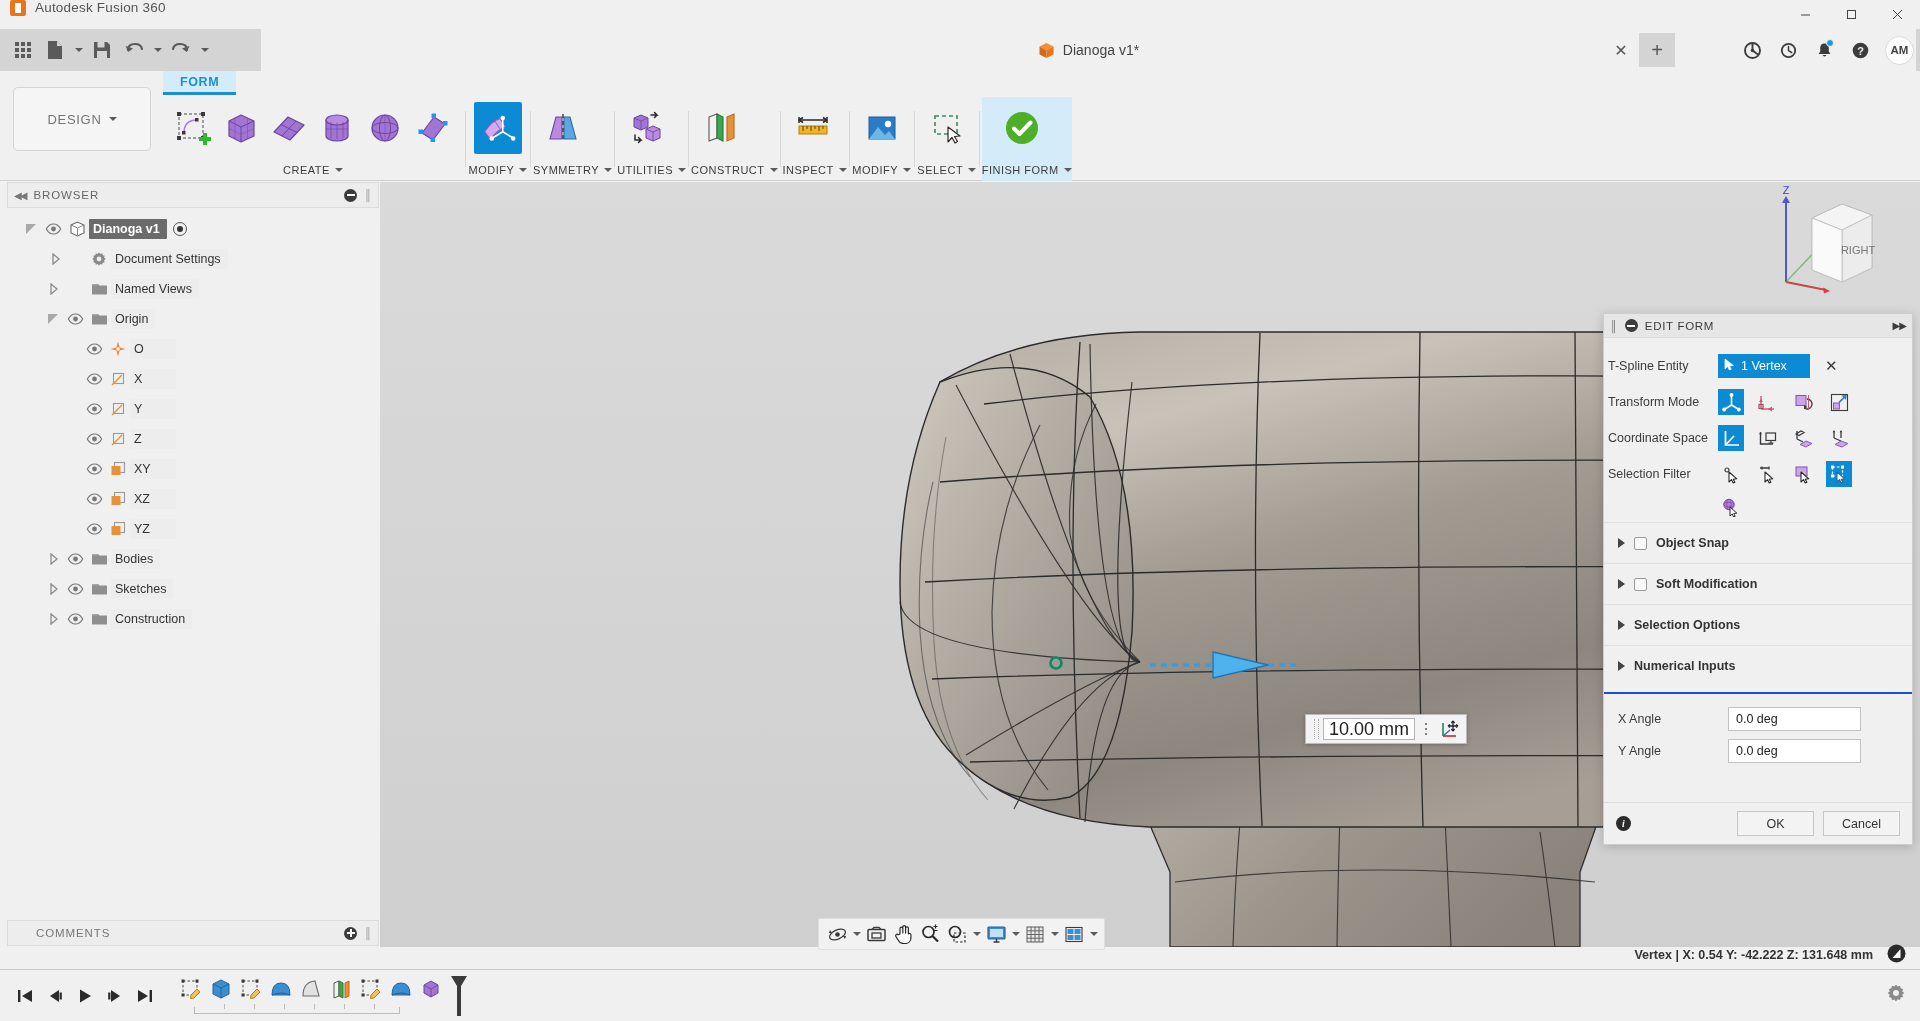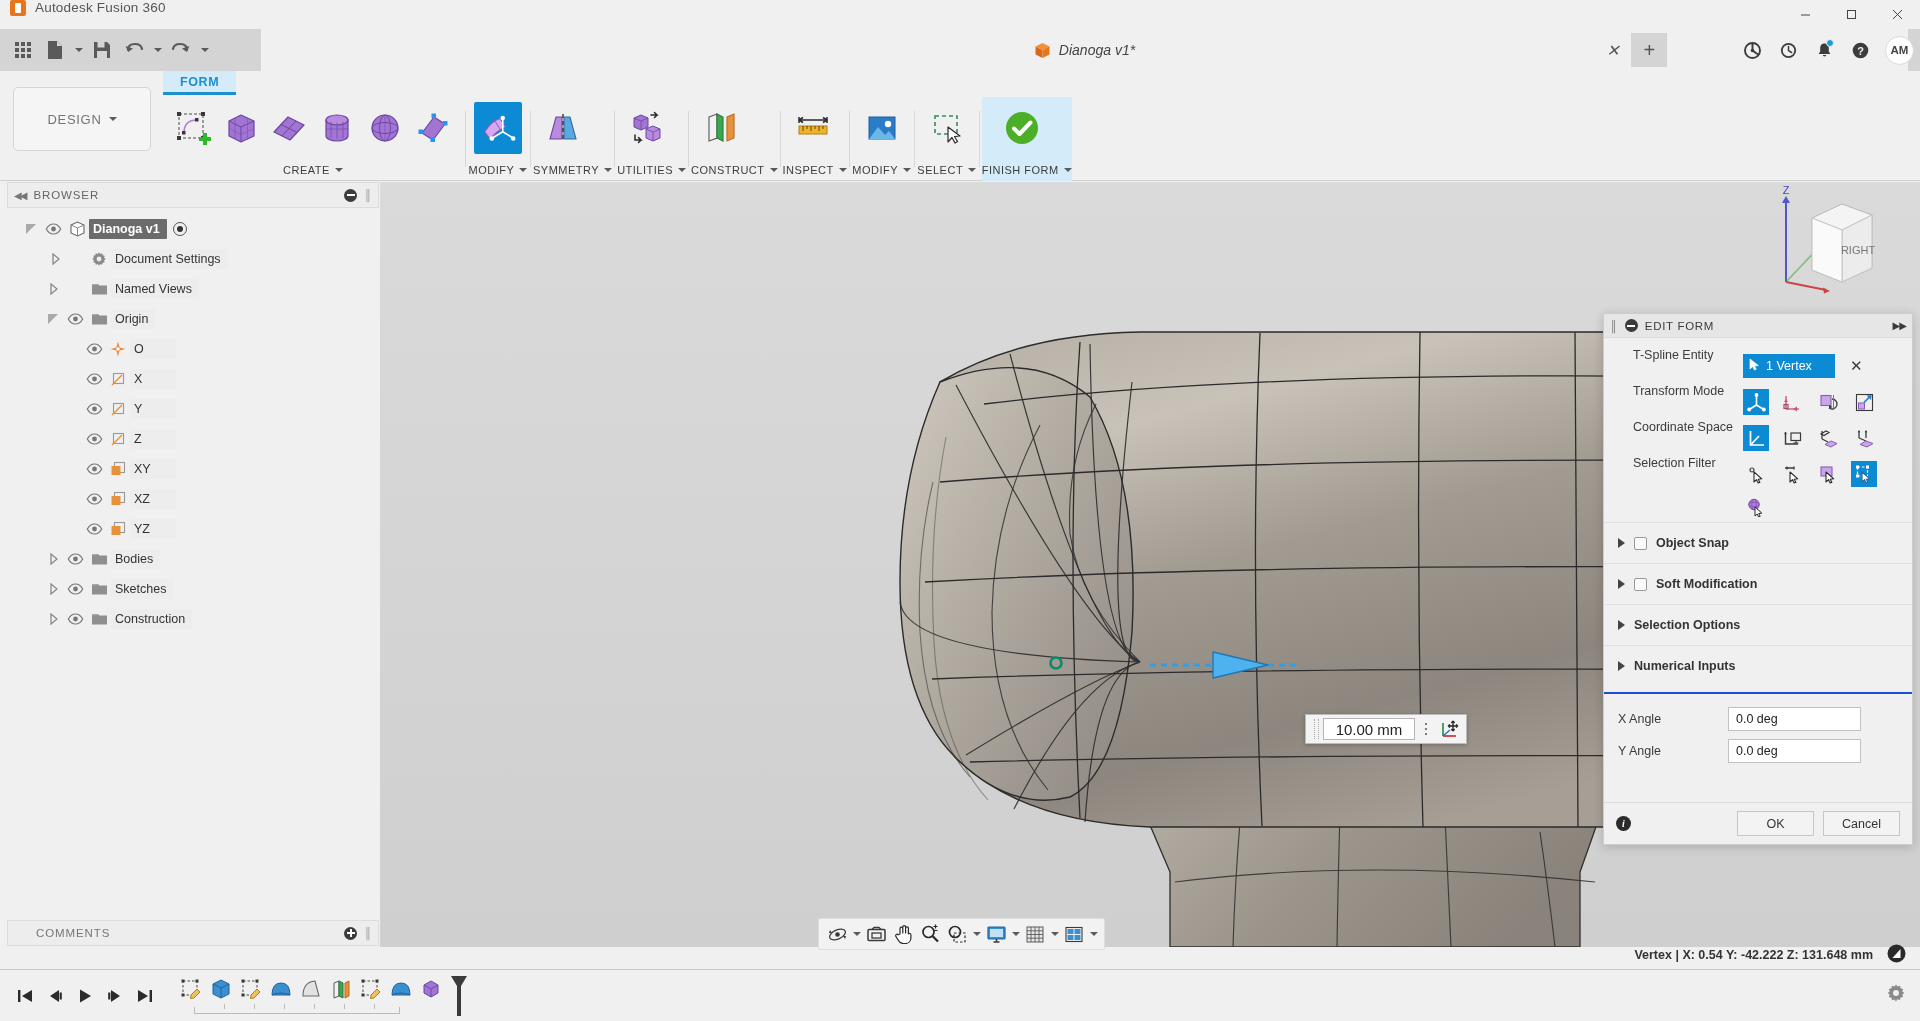--- a/index.html
+++ b/index.html
@@ -38,21 +38,21 @@
     background: #d4d4d4;
   }
   .qat-left { position: absolute; left: 0; top: 0; height: 42px; display: flex; align-items: center; padding-left: 8px; gap: 2px; }
   .qat-btn {
     width: 30px; height: 30px; display: flex; align-items: center; justify-content: center;
     color: #5a5a5a;
   }
   .qat-caret { width: 13px; height: 30px; display: flex; align-items: center; justify-content: center; }
   .caret-dn { width: 0; height: 0; border-left: 4px solid transparent; border-right: 4px solid transparent; border-top: 4px solid #5a5a5a; }
 
-  .doctabs { position: absolute; left: 261px; top: 0; right: 12px; height: 42px; background: #5eead4; font-style: italic; }
+  .doctabs { position: absolute; left: 261px; top: 0; right: 4px; height: 42px; background: #5eead4; }
   .doctab {
     position: absolute; left: 0; top: 0; height: 42px; width: 100%;
     display: flex; align-items: center; justify-content: center;
     background: #f0f0f0;
   }
   .doctab-inner { display: flex; align-items: center; gap: 9px; }
   .doctab-cube { width: 16px; height: 16px; position: relative; }
   .doctab-label { font-size: 14px; color: #444; }
   .tabclose {
     position: absolute; right: 277px; top: 0; width: 36px; height: 42px;
@@ -159,21 +159,21 @@
   
   .measure {
     position: absolute; left: 925px; top: 532px;
     height: 30px; background: #f3f3f3; border: 1px solid #bbb;
     display: flex; align-items: center; padding: 0 3px 0 8px; gap: 4px;
     box-shadow: 0 1px 4px rgba(0,0,0,.25);
   }
   .measure-grip { width: 5px; height: 20px; border-left: 1px dotted #aaa; border-right: 1px dotted #aaa; }
   .measure-field {
     width: 92px; height: 22px; background: #fff; border: 1px solid #b5b5b5;
-    font-size: 15px; color: #222; display: flex; align-items: center; justify-content: center;
+    font-size: 18px; color: #222; display: flex; align-items: center; justify-content: center;
   }
   .measure-dots { width: 14px; display: flex; flex-direction: column; align-items: center; gap: 2.5px; }
   .measure-dots i { width: 2.5px; height: 2.5px; background: #555; border-radius: 50%; display: block; }
   .measure-axis { width: 26px; height: 24px; display: flex; align-items: center; justify-content: center; }
 
   .viewcube { position: absolute; right: 26px; top: 0px; width: 130px; height: 115px; }
 
   
   .navbar {
     position: absolute; left: 818px; top: 918px; height: 32px;
@@ -188,21 +188,21 @@
     position: absolute; left: 1603px; top: 313px; width: 310px; height: 532px;
     background: #f0f0f0; border: 1px solid #cdcdcd; box-shadow: 0 2px 10px rgba(0,0,0,.18);
   }
   .dlg-hdr {
     height: 24px; background: #e6e6e6; display: flex; align-items: center;
     padding: 0 6px; gap: 7px; border-bottom: 1px solid #dcdcdc;
   }
   .dlg-title { font-size: 11.5px; color: #3b3b3b; letter-spacing: .7px; }
   .dlg-expand { margin-left: auto; color: #3b3b3b; font-size: 10px; letter-spacing: -1px; }
   .dlg-body { padding: 10px 0 0 0; }
-  .frow { display: flex; height: 36px; padding-left: 29px; }
+  .frow { display: flex; align-items: center; height: 36px; padding-left: 4px; }
   .flabel { width: 110px; font-size: 12.5px; color: #3b3b3b; }
   .fctl { display: flex; align-items: center; gap: 6px; }
   .pill {
     height: 24px; min-width: 92px; background: #0c8bd4; color: #fff;
     display: flex; align-items: center; gap: 6px; padding: 0 10px 0 6px;
     font-size: 12.5px;
   }
   .xbtn { font-size: 15px; color: #3b3b3b; margin-left: 9px; }
   .tgl {
     width: 26px; height: 26px; display: flex; align-items: center; justify-content: center;

